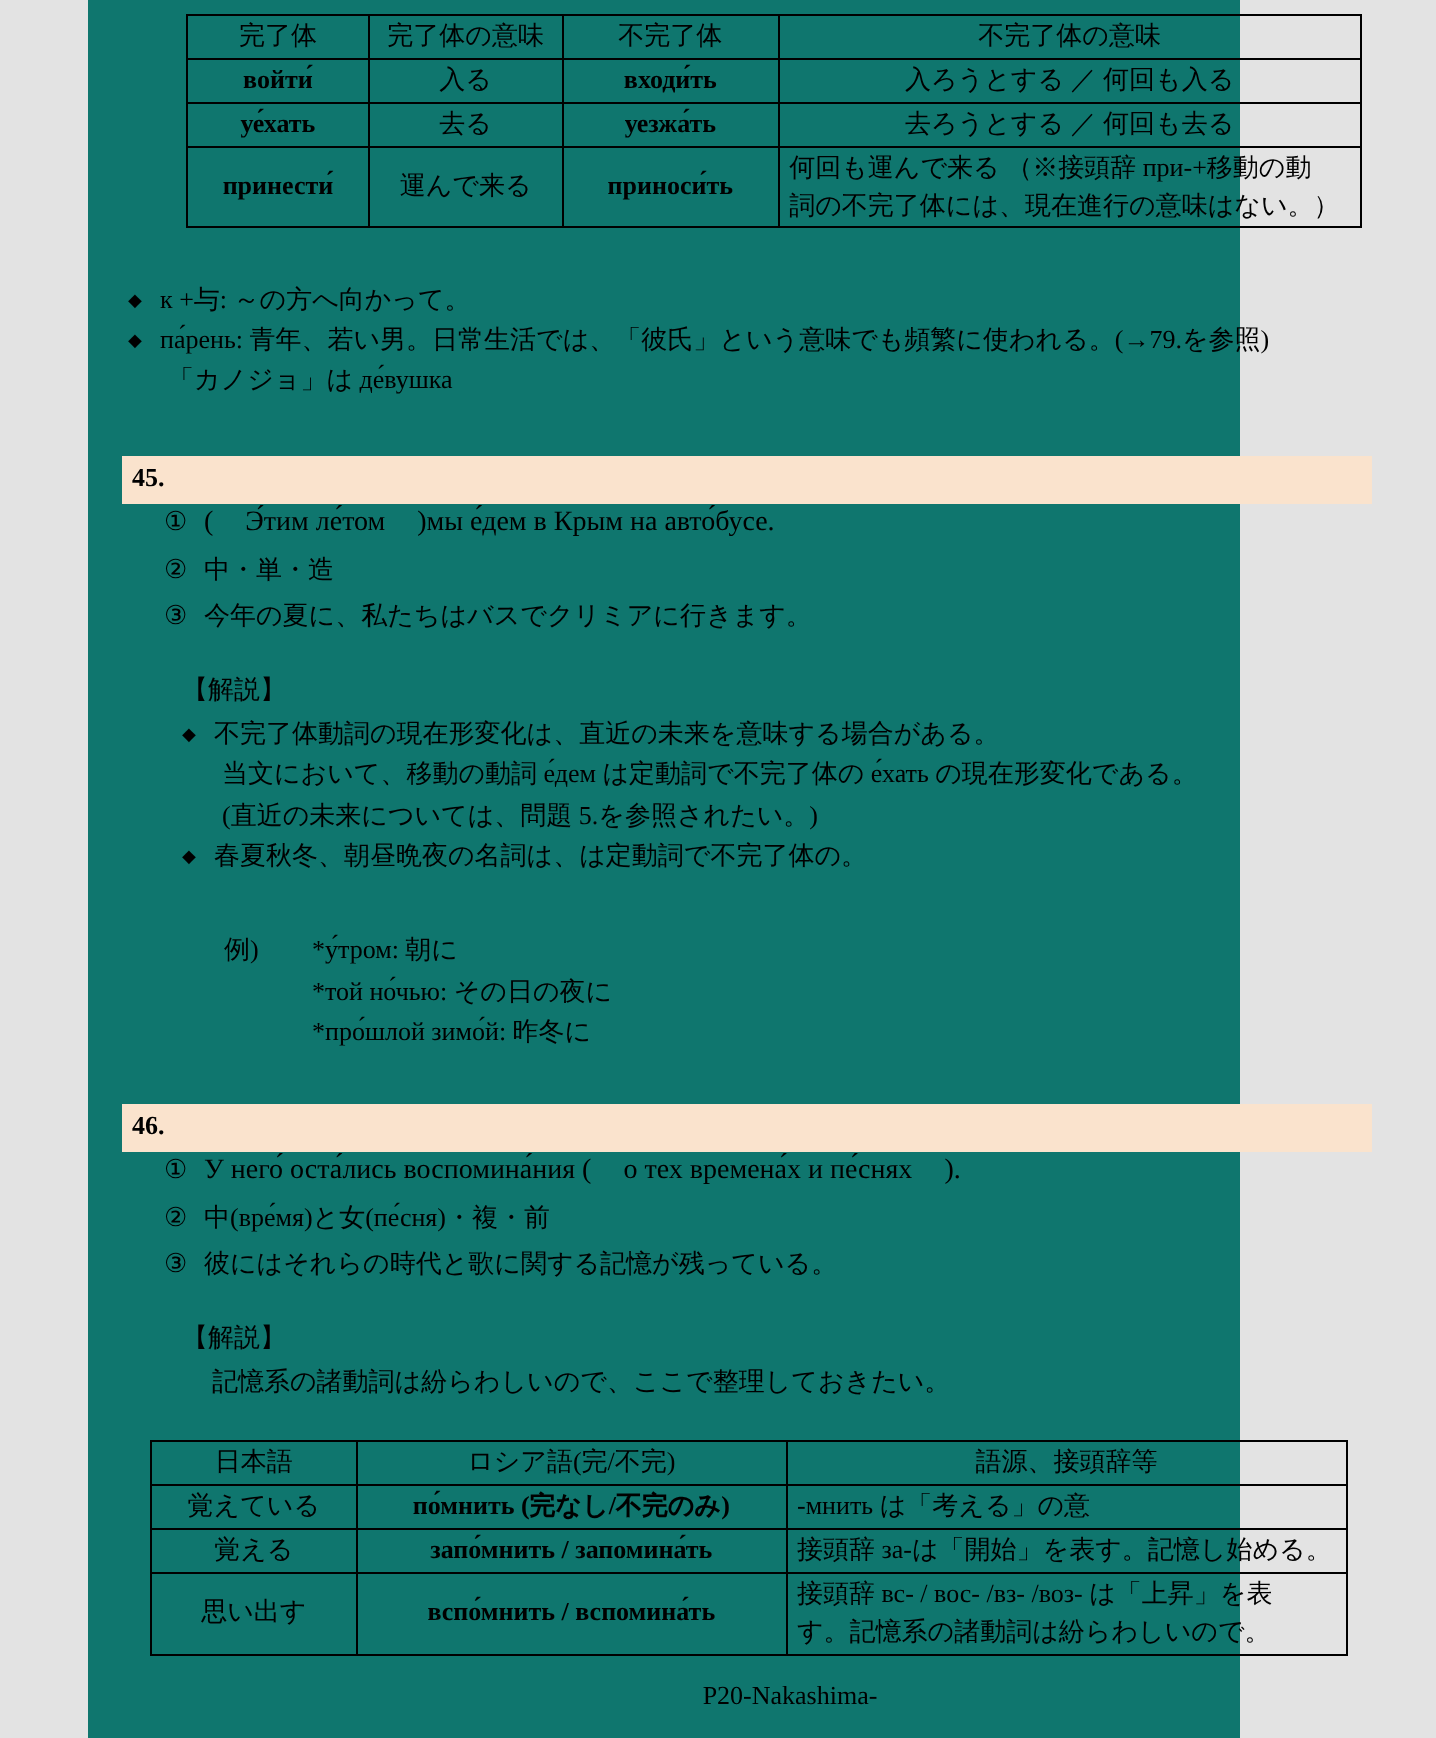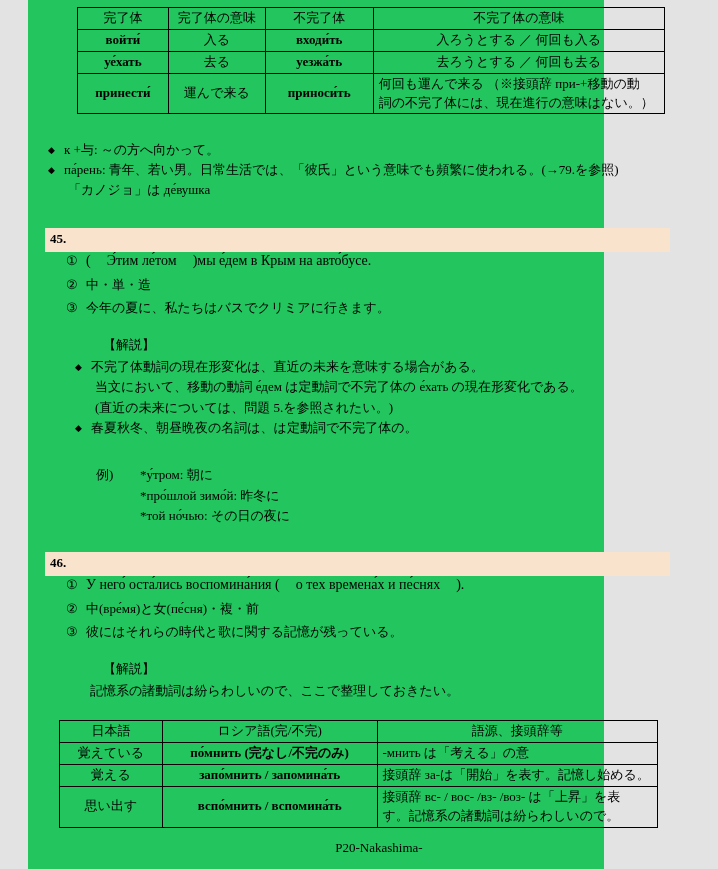--- a/index.html
+++ b/index.html
@@ -10,25 +10,25 @@
   }
   body {
     width: 718px;
     height: 869px;
     overflow: hidden;
     font-family: "Liberation Serif", serif;
     color: #000;
   }
   .page {
     position: absolute;
-    left: 28px;
+    left: 44px;
     top: 0;
     width: 576px;
     height: 869px;
-    background: #22c55e;
+    background: #0f766e;
   }
   .viewer-gutter-left {
     position: absolute;
     left: 0; top: 0;
     width: 28px; height: 869px;
     background: #e3e3e3;
   }
   .viewer-gutter-right {
     position: absolute;
     left: 698px; top: 0;
@@ -124,21 +124,20 @@
     font-size: 13px;
   }
   .ans-text { flex: 1 1 auto; }
   .ans-text.jp { font-size: 13px; }
   .gapw { display: inline-block; width: 16px; }
 
   
   .kaisetsu-head {
     position: absolute;
     font-size: 13px;
-    margin-left: 28px;
   }
   .kh-45 { left: 47px; top: 336px; }
   .kh-46 { left: 47px; top: 660px; }
 
   .kaisetsu-body {
     position: absolute;
     font-size: 13px;
     line-height: 1.56;
     width: 625px;
   }
@@ -269,25 +268,25 @@
     </div>
   </div>
 
   <div class="example-block">
     <div class="ex-row">
       <span class="ex-label">例)</span>
       <span class="ex-item">*у́тром:  朝に</span>
     </div>
     <div class="ex-row">
       <span class="ex-label"></span>
-      <span class="ex-item">*про́шлой зимо́й:  昨冬に</span>
+      <span class="ex-item">*той но́чью:  その日の夜に</span>
     </div>
     <div class="ex-row">
       <span class="ex-label"></span>
-      <span class="ex-item">*той но́чью:  その日の夜に</span>
+      <span class="ex-item">*про́шлой зимо́й:  昨冬に</span>
     </div>
   </div>
 
   <div class="sec-bar sec-46">
     <span>46.</span>
   </div>
 
   <div class="ans-block ans-46">
     <div class="ans-line">
       <span class="ans-num">①</span>

